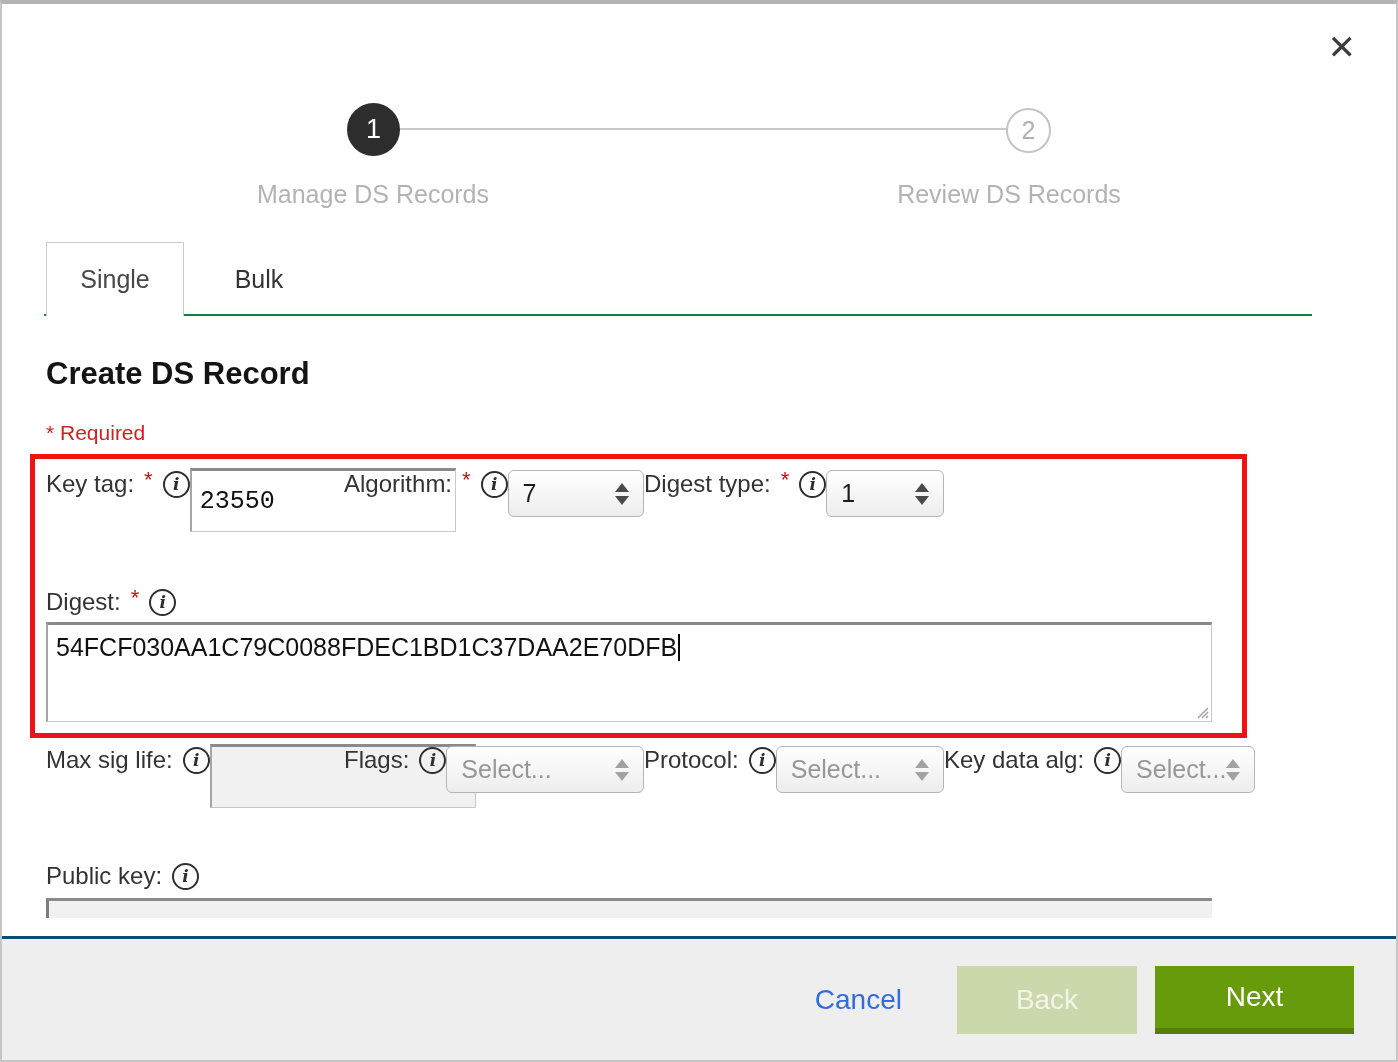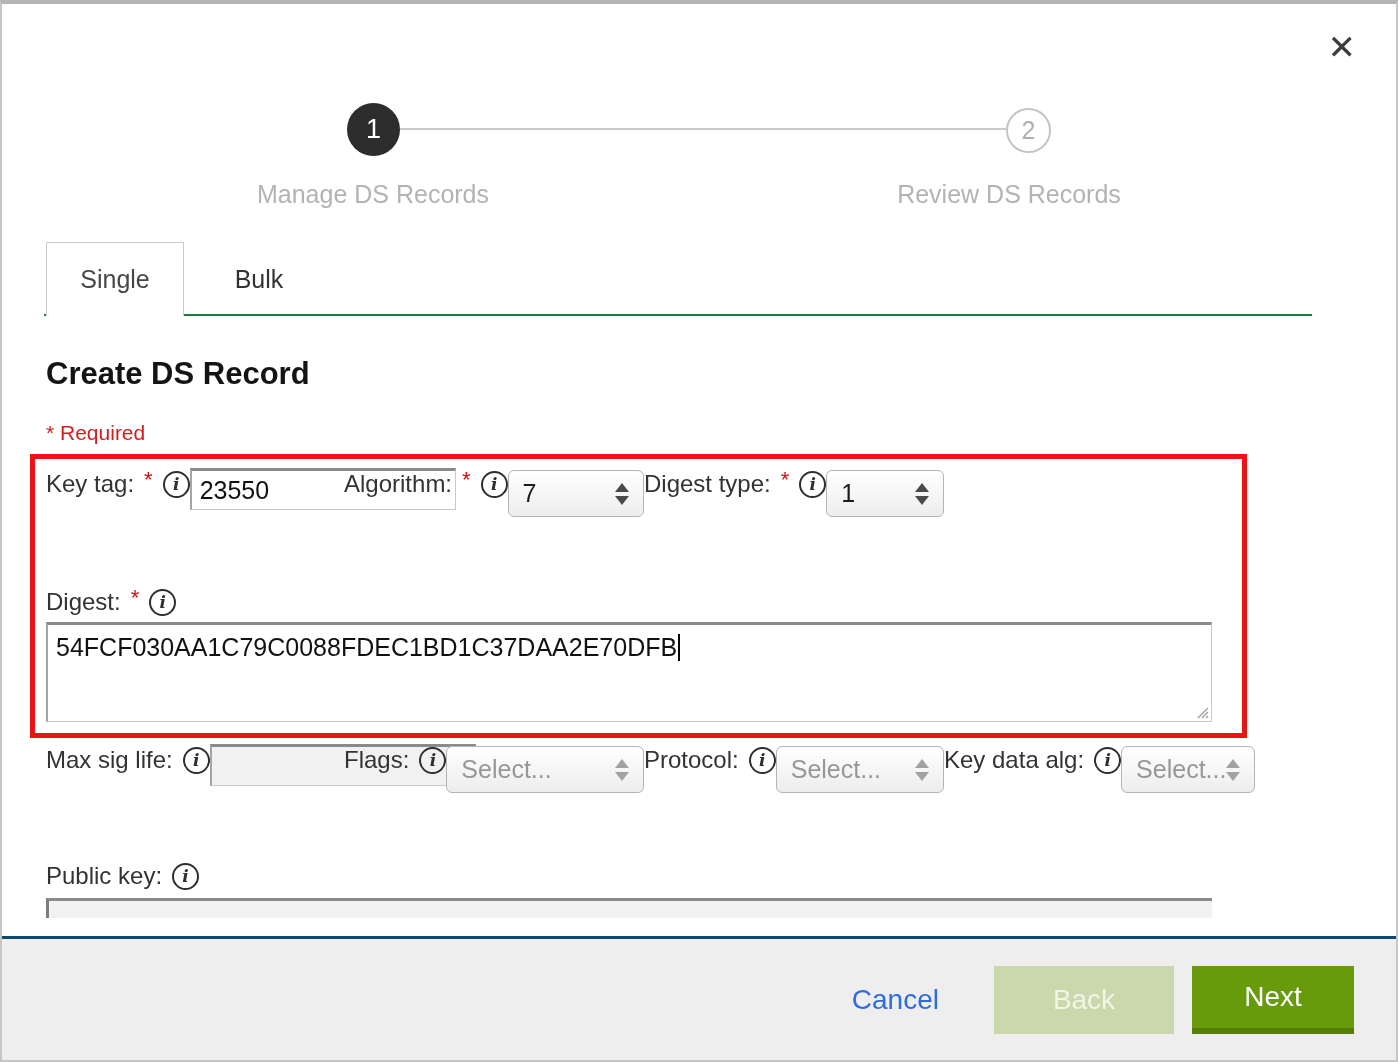--- a/index.html
+++ b/index.html
@@ -102,26 +102,26 @@
   }
   .info-icon {
     width: 27px; height: 27px; border-radius: 50%;
     border: 2px solid #2e2e2e;
     margin-left: 10px;
     display: inline-flex; align-items: center; justify-content: center;
     font-family: "DejaVu Serif", serif; font-style: italic; font-weight: 700;
     font-size: 17px; color: #2e2e2e; cursor: pointer; flex: 0 0 auto;
   }
   .text-input {
-    width: 266px; height: 42px;
+    width: 266px; height: 64px;
     border: 1px solid #c9c9c9;
     border-top: 3px solid #8a8a8a;
     border-left: 2px solid #a5a5a5;
     font-size: 25px; padding: 0 8px;
-    font-family: Liberation Sans, sans-serif;
+    font-family: Liberation Mono, monospace;
     color: #111; background: #ffffff; outline: none;
   }
   .text-input.disabled { background: #f1f1f1; }
   .selectbox {
     width: 278px; height: 47px; margin-top: 2px;
     border: 1px solid #b5b5b5; border-radius: 6px;
     background: linear-gradient(#ffffff, #ededed);
     display: flex; align-items: center; justify-content: space-between;
     padding: 0 14px; font-size: 25px; color: #1c1c1c; cursor: pointer;
   }
@@ -179,21 +179,21 @@
   .btn {
     height: 68px; font-size: 28px;
     display: flex; align-items: center; justify-content: center;
     font-family: "Liberation Sans", "DejaVu Sans", sans-serif;
   }
   .btn-back {
     width: 180px; background: #cbd8ab; color: #f1f5e8;
     margin-right: 18px; cursor: default;
   }
   .btn-next {
-    width: 162px; background: #689b0b; color: #ffffff;
+    width: 199px; background: #689b0b; color: #ffffff;
     border-bottom: 6px solid #567e09; cursor: pointer;
   }
 </style>
 </head>
 <body>
 
 <div class="modal">
 
   <div class="close-btn">
     <span>✕</span>

